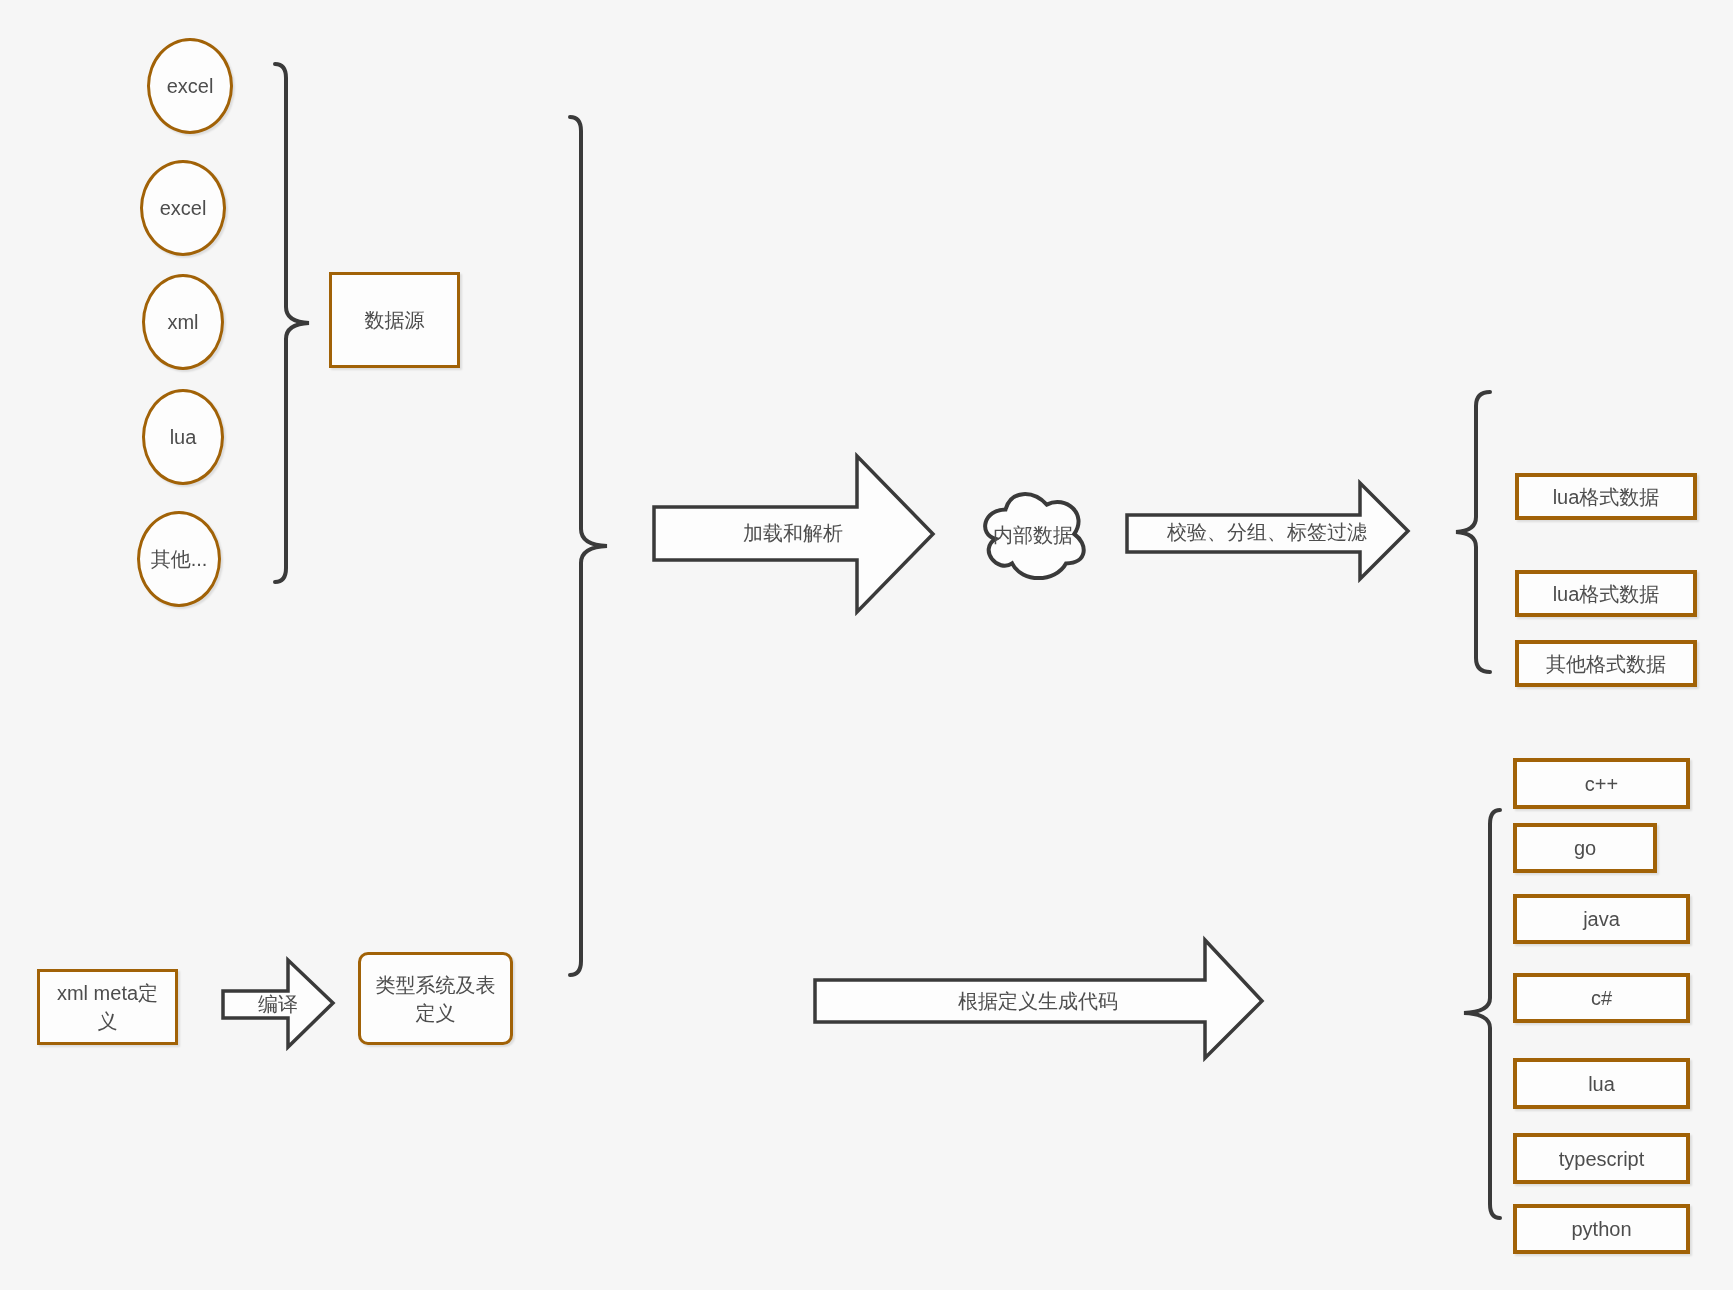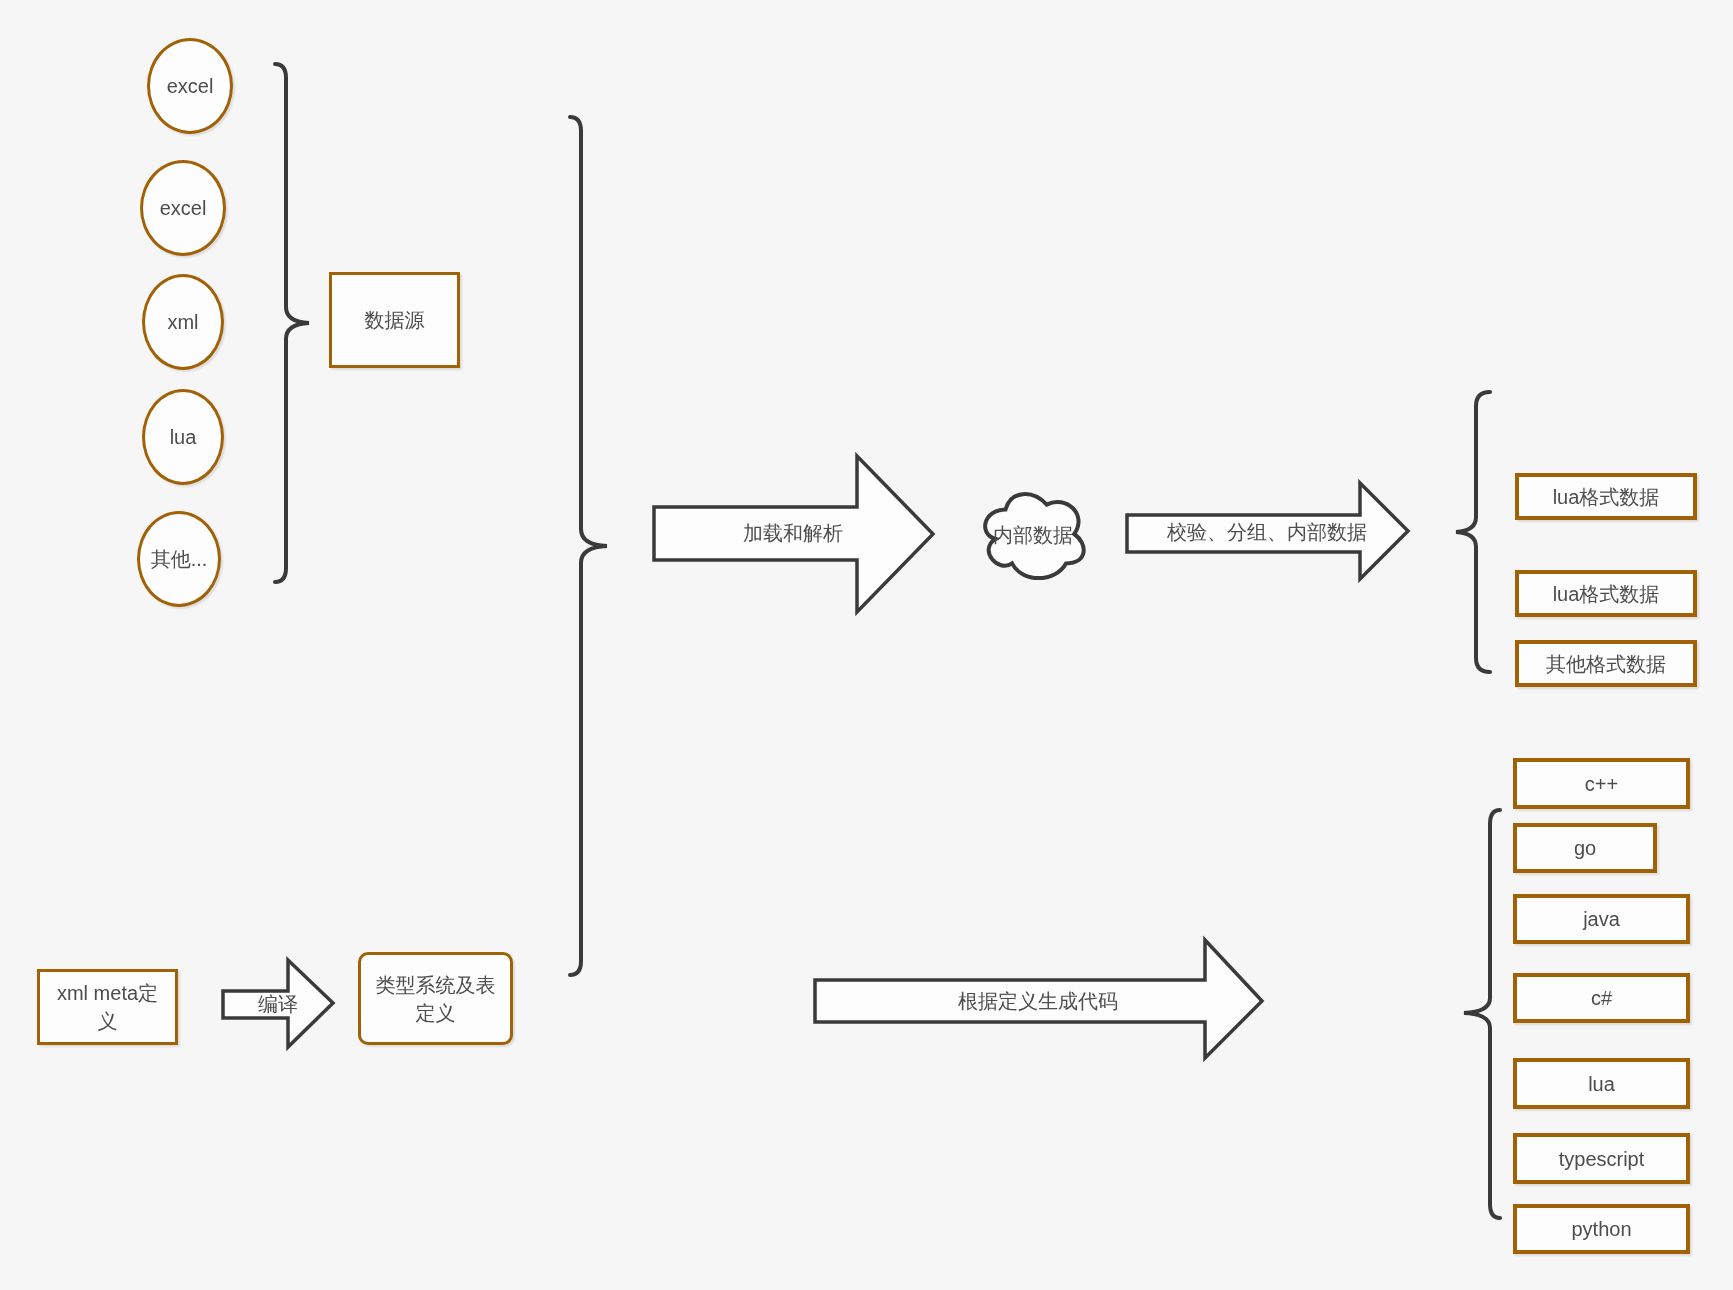--- a/index.html
+++ b/index.html
@@ -106,17 +106,17 @@
   <div class="node thick" style="left:1513px; top:758px;  width:177px; height:51px">c++</div>
   <div class="node thick" style="left:1513px; top:823px;  width:144px; height:50px">go</div>
   <div class="node thick" style="left:1513px; top:894px;  width:177px; height:50px">java</div>
   <div class="node thick" style="left:1513px; top:973px;  width:177px; height:50px">c#</div>
   <div class="node thick" style="left:1513px; top:1058px; width:177px; height:51px">lua</div>
   <div class="node thick" style="left:1513px; top:1133px; width:177px; height:51px">typescript</div>
   <div class="node thick" style="left:1513px; top:1204px; width:177px; height:50px">python</div>
 
   <div class="label" style="left:668px;  top:520px; width:250px">加载和解析</div>
   <div class="label" style="left:953px;  top:522px; width:160px">内部数据</div>
-  <div class="label" style="left:1117px; top:519px; width:300px">校验、分组、内部数据</div>
+  <div class="label" style="left:1117px; top:519px; width:300px">校验、分组、标签过滤</div>
   <div class="label" style="left:218px;  top:991px; width:120px">编译</div>
   <div class="label" style="left:888px;  top:988px; width:300px">根据定义生成代码</div>
 
 </div>
 
 </body></html>

